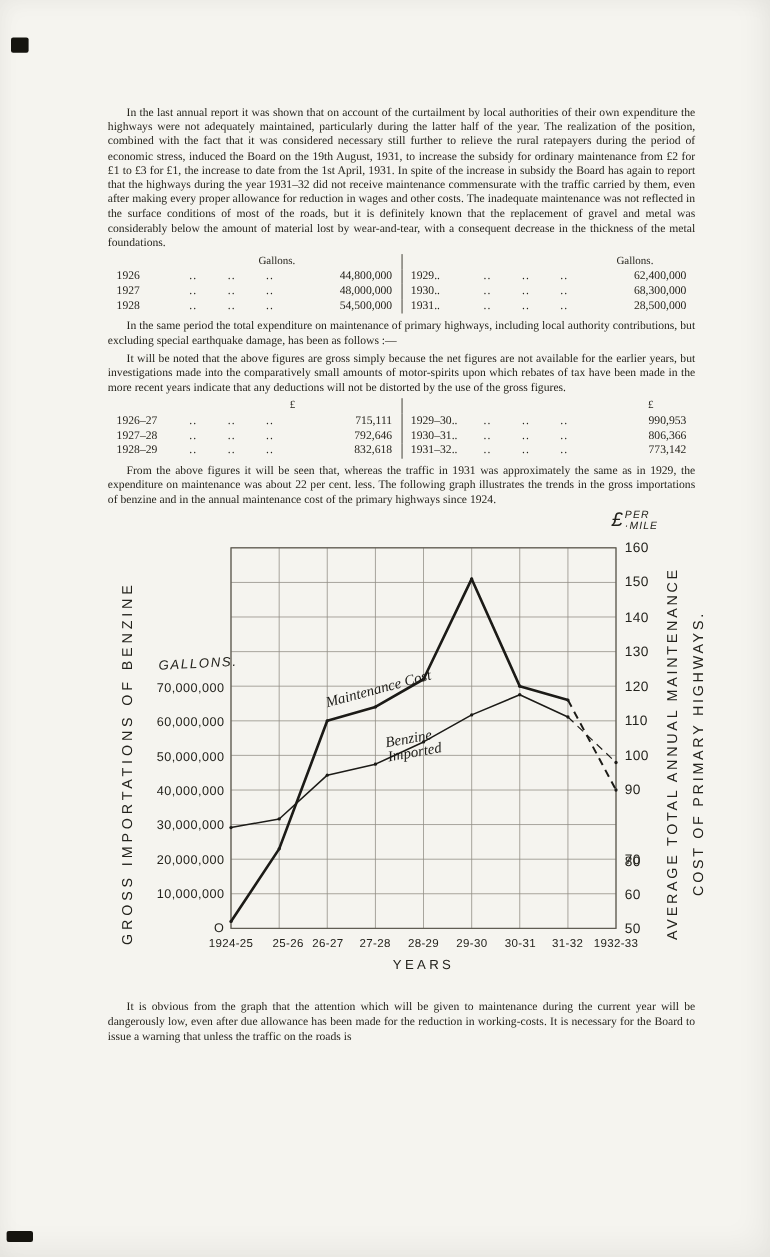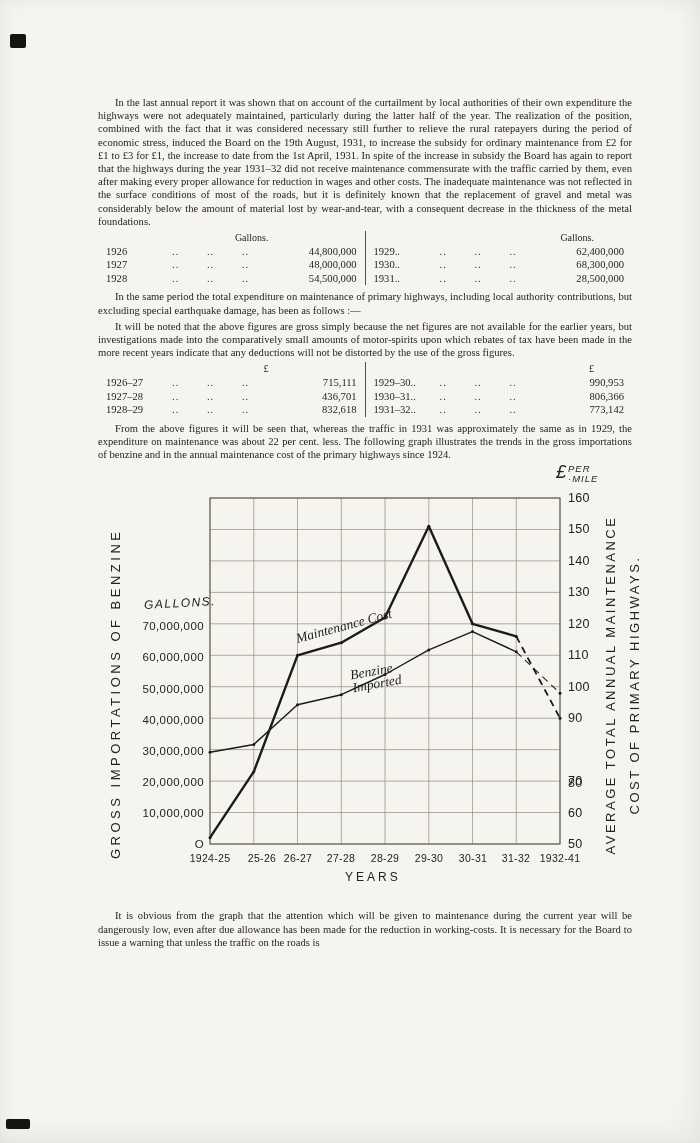--- a/index.html
+++ b/index.html
@@ -38,21 +38,21 @@
   .vlabel-right{position:absolute;left:325px;top:196px;width:400px;text-align:center;
                 font-size:13px;letter-spacing:2.5px;line-height:24px;transform:rotate(-90deg);}
   .gallons-lab{position:absolute;left:46px;top:131px;font-style:italic;font-size:12px;
                letter-spacing:1.5px;transform:rotate(-3deg);}
   .pml{position:absolute;left:458px;top:-2px;display:flex;align-items:flex-start;gap:2px;font-style:italic;}
   .pml .pound{font-size:18px;line-height:18px;}
   .pml-stack{display:flex;flex-direction:column;font-size:9.5px;letter-spacing:1px;line-height:10px;margin-top:1px;}
   .ytick-l{position:absolute;width:76px;text-align:right;font-size:11.5px;letter-spacing:0.4px;}
   .ytick-r{position:absolute;font-size:12.5px;letter-spacing:0.3px;}
   .xtick{position:absolute;width:64px;text-align:center;font-size:10.5px;letter-spacing:0.3px;}
-  .xlab{position:absolute;left:247px;top:405px;width:80px;text-align:left;font-size:12px;letter-spacing:3px;}
+  .xlab{position:absolute;left:247px;top:405px;width:80px;text-align:center;font-size:12px;letter-spacing:3px;}
   .serieslab{position:absolute;font-style:italic;font-family:"Liberation Serif",serif;font-size:13.5px;color:#1d1c18;}
   .serieslab.s1{left:196px;top:148px;width:140px;transform:rotate(-15deg);white-space:nowrap;}
   .serieslab.s2{left:253px;top:198px;width:62px;line-height:13px;transform:rotate(-10deg);}
 </style>
 </head>
 <body>
 
 <div class="page">
   <div class="artifact top"></div>
   <div class="artifact bottom"></div>
@@ -130,21 +130,21 @@
           <span class="thalf right">
             <span class="tl">1929–30..</span>
             <span class="leader">.. .. ..</span>
             <span class="tv">990,953</span>
           </span>
         </div>
         <div class="trow">
           <span class="thalf">
             <span class="tl">1927–28</span>
             <span class="leader">.. .. .. ..</span>
-            <span class="tv">436,701</span>
+            <span class="tv">792,646</span>
           </span>
           <span class="thalf right">
             <span class="tl">1930–31..</span>
             <span class="leader">.. .. ..</span>
             <span class="tv">806,366</span>
           </span>
         </div>
         <div class="trow">
           <span class="thalf">
             <span class="tl">1928–29</span>
@@ -225,18 +225,18 @@
         <div class="ytick-r" style="left: 470px; top: 341px;">60</div>
         <div class="ytick-r" style="left: 470px; top: 372px;">50</div>
         <div class="xtick" style="left: 80px; top: 387px;">1924-25</div>
         <div class="xtick" style="left: 124px; top: 387px; padding-left: 16px;">25-26</div>
         <div class="xtick" style="left: 168px; top: 387px;">26-27</div>
         <div class="xtick" style="left: 211px; top: 387px;">27-28</div>
         <div class="xtick" style="left: 255px; top: 387px;">28-29</div>
         <div class="xtick" style="left: 299px; top: 387px;">29-30</div>
         <div class="xtick" style="left: 343px; top: 387px;">30-31</div>
         <div class="xtick" style="left: 386px; top: 387px;">31-32</div>
-        <div class="xtick" style="left: 430px; top: 387px;">1932-41</div>
+        <div class="xtick" style="left: 430px; top: 387px;">1932-33</div>
       </div>
 
     <p class="para">It is obvious from the graph that the attention which will be given to maintenance during the current year will be dangerously low, even after due allowance has been made for the reduction in working-costs.  It is necessary for the Board to issue a warning that unless the traffic on the roads is</p>
   </div>
 </div>
 
 </body></html>

